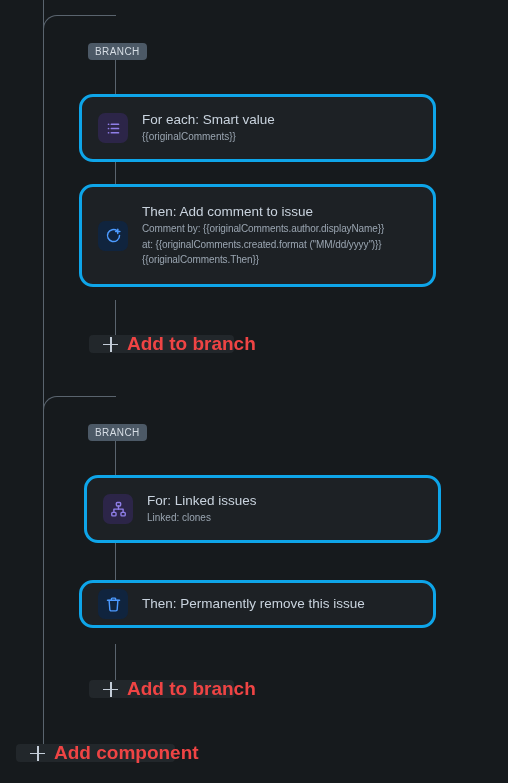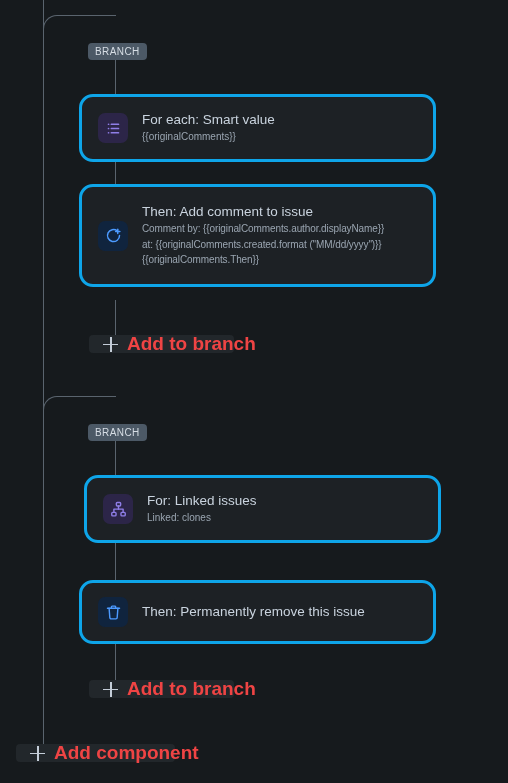--- a/index.html
+++ b/index.html
@@ -199,21 +199,21 @@
       </svg>
     </div>
     <div class="card-text">
       <div class="card-title">For: Linked issues</div>
       <div class="card-sub">Linked: clones</div>
     </div>
   </div>
 
   <div class="line vline" style="left:115px; top:543px; height:37px;"></div>
 
-  <div class="card" style="left:79px; top:580px; width:357px; height:64px;">
+  <div class="card" style="left:79px; top:580px; width:357px; height:48px;">
     <div class="card-icon icon-blue">
       <svg width="17" height="17" viewBox="0 0 24 24" fill="none" stroke="#4c9aff" stroke-width="2" stroke-linecap="round" stroke-linejoin="round">
         <path d="M3.5 6h17"></path>
         <path d="M9 6V4.2A1.2 1.2 0 0 1 10.2 3h3.6A1.2 1.2 0 0 1 15 4.2V6"></path>
         <path d="M5.8 6l1 13.1A1.9 1.9 0 0 0 8.7 21h6.6a1.9 1.9 0 0 0 1.9-1.9L18.2 6"></path>
       </svg>
     </div>
     <div class="card-text">
       <div class="card-title">Then: Permanently remove this issue</div>
     </div>

